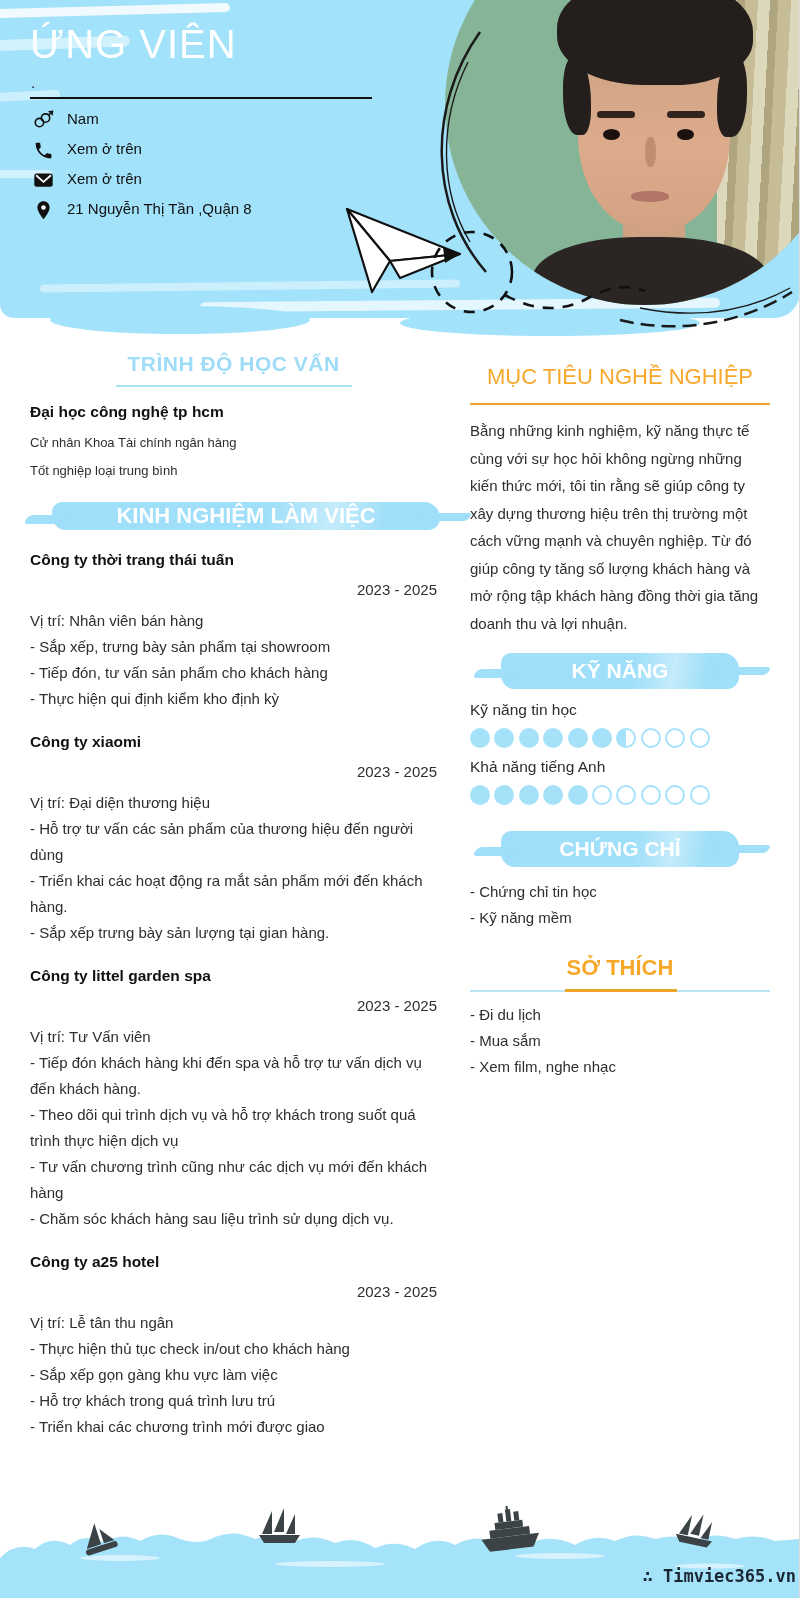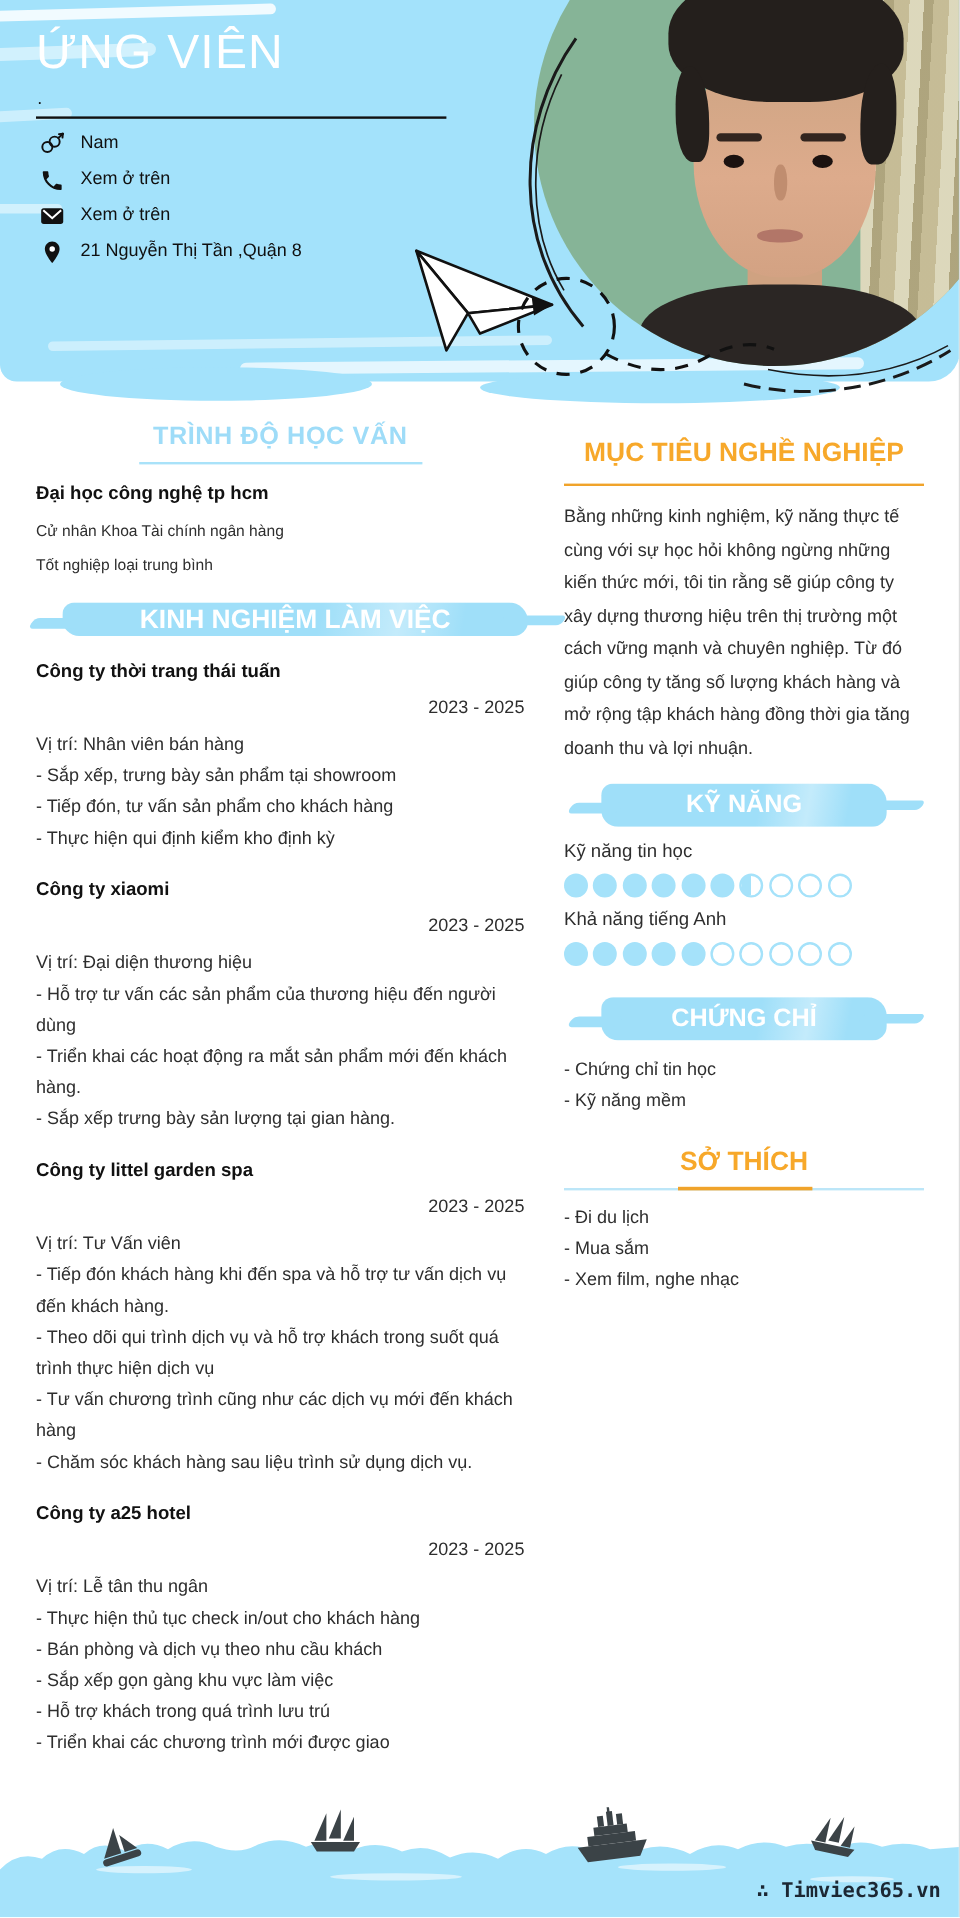--- a/index.html
+++ b/index.html
@@ -51,39 +51,39 @@
          background-image:linear-gradient(100deg,rgba(255,255,255,0) 55%,rgba(255,255,255,.38) 72%,rgba(255,255,255,0) 86%);}
   .brush::before{content:"";position:absolute;left:-26px;top:45%;width:42px;height:9px;background:#9fdff9;
          transform:skewX(-35deg);border-radius:5px;}
   .brush::after{content:"";position:absolute;right:-30px;top:38%;width:52px;height:8px;background:#9fdff9;
          transform:skewX(-35deg);border-radius:5px;}
   .brush-exp{margin:24px 0 4px 22px;width:388px;font-size:22px;padding:1px 0;}
   .job-company{font-weight:bold;font-size:15.5px;color:#111;margin-top:17px;line-height:26px;}
   .job-period{text-align:right;font-size:15px;line-height:26px;margin-top:4px;}
   .job-position{font-size:15px;line-height:26px;margin-top:5px;}
   .job-bullet{font-size:15px;line-height:26px;}
-  .obj-title{color:#f7a82a;font-size:22px;font-weight:bold;text-align:center;line-height:37px;margin-top:6px;}
+  .obj-title{color:#f7a82a;font-size:22px;font-weight:normal;text-align:center;line-height:37px;margin-top:6px;}
   .obj-underline{height:2px;background:#f0a32a;margin:8px 0 12px;}
   .obj-text{font-size:15px;line-height:27.5px;}
   .brush-small{width:238px;margin:16px auto 12px;font-size:21px;padding:6px 0;}
   .skill-label{font-size:15.5px;margin:10px 0 9px;}
   .dots{display:flex;margin-bottom:8px;}
   .dot{width:20px;height:20px;border-radius:50%;margin-right:4.4px;box-sizing:border-box;}
   .dot.full{background:#a5e2fa;}
   .dot.half{background:linear-gradient(90deg,#a5e2fa 0 50%,#fff 50% 100%);border:2px solid #a5e2fa;}
   .dot.empty{background:#fff;border:2px solid #a5e2fa;}
   .cert-line,.hobby-line{font-size:15px;line-height:26px;}
   .hobby-title{color:#f7a82a;font-size:22px;font-weight:bold;text-align:center;margin:24px 0 0;}
   .hobby-underline{position:relative;height:3px;margin:8px 0 10px;}
   .hobby-underline .blue{position:absolute;left:0;right:0;top:1px;height:1.5px;background:#bce6f8;}
   .hobby-underline .orange{position:absolute;left:95px;width:112px;top:0;height:3px;background:#f0a32a;}
 
   
   .footer{position:absolute;left:0;bottom:0;width:800px;height:92px;}
-  .brand{position:absolute;right:16px;bottom:12px;z-index:5;
+  .brand{position:absolute;right:4px;bottom:12px;z-index:5;
          font-family:"DejaVu Sans Mono","Liberation Mono",monospace;
          font-weight:bold;font-size:17px;color:#1c2733;}
 </style>
 </head>
 <body>
 
 <div class="page">
 
   <div class="header">
     <div class="header-bg"></div>
@@ -205,21 +205,20 @@
           <div class="job-bullet">- Tiếp đón khách hàng khi đến spa và hỗ trợ tư vấn dịch vụ đến khách hàng.</div>
           <div class="job-bullet">- Theo dõi qui trình dịch vụ và hỗ trợ khách trong suốt quá trình thực hiện dịch vụ</div>
           <div class="job-bullet">- Tư vấn chương trình cũng như các dịch vụ mới đến khách hàng</div>
           <div class="job-bullet">- Chăm sóc khách hàng sau liệu trình sử dụng dịch vụ.</div>
         </div>
         <div class="job">
           <div class="job-company">Công ty a25 hotel</div>
           <div class="job-period">2023 - 2025</div>
           <div class="job-position">Vị trí: Lễ tân thu ngân</div>
           <div class="job-bullet">- Thực hiện thủ tục check in/out cho khách hàng</div>
-          <div class="job-bullet">- Bán phòng và dịch vụ theo nhu cầu khách</div>
           <div class="job-bullet">- Sắp xếp gọn gàng khu vực làm việc</div>
           <div class="job-bullet">- Hỗ trợ khách trong quá trình lưu trú</div>
           <div class="job-bullet">- Triển khai các chương trình mới được giao</div>
         </div>
       </div>
   </div>
 
   <div class="col-right">
     <div class="obj-title">MỤC TIÊU NGHỀ NGHIỆP</div>
     <div class="obj-underline"></div>

